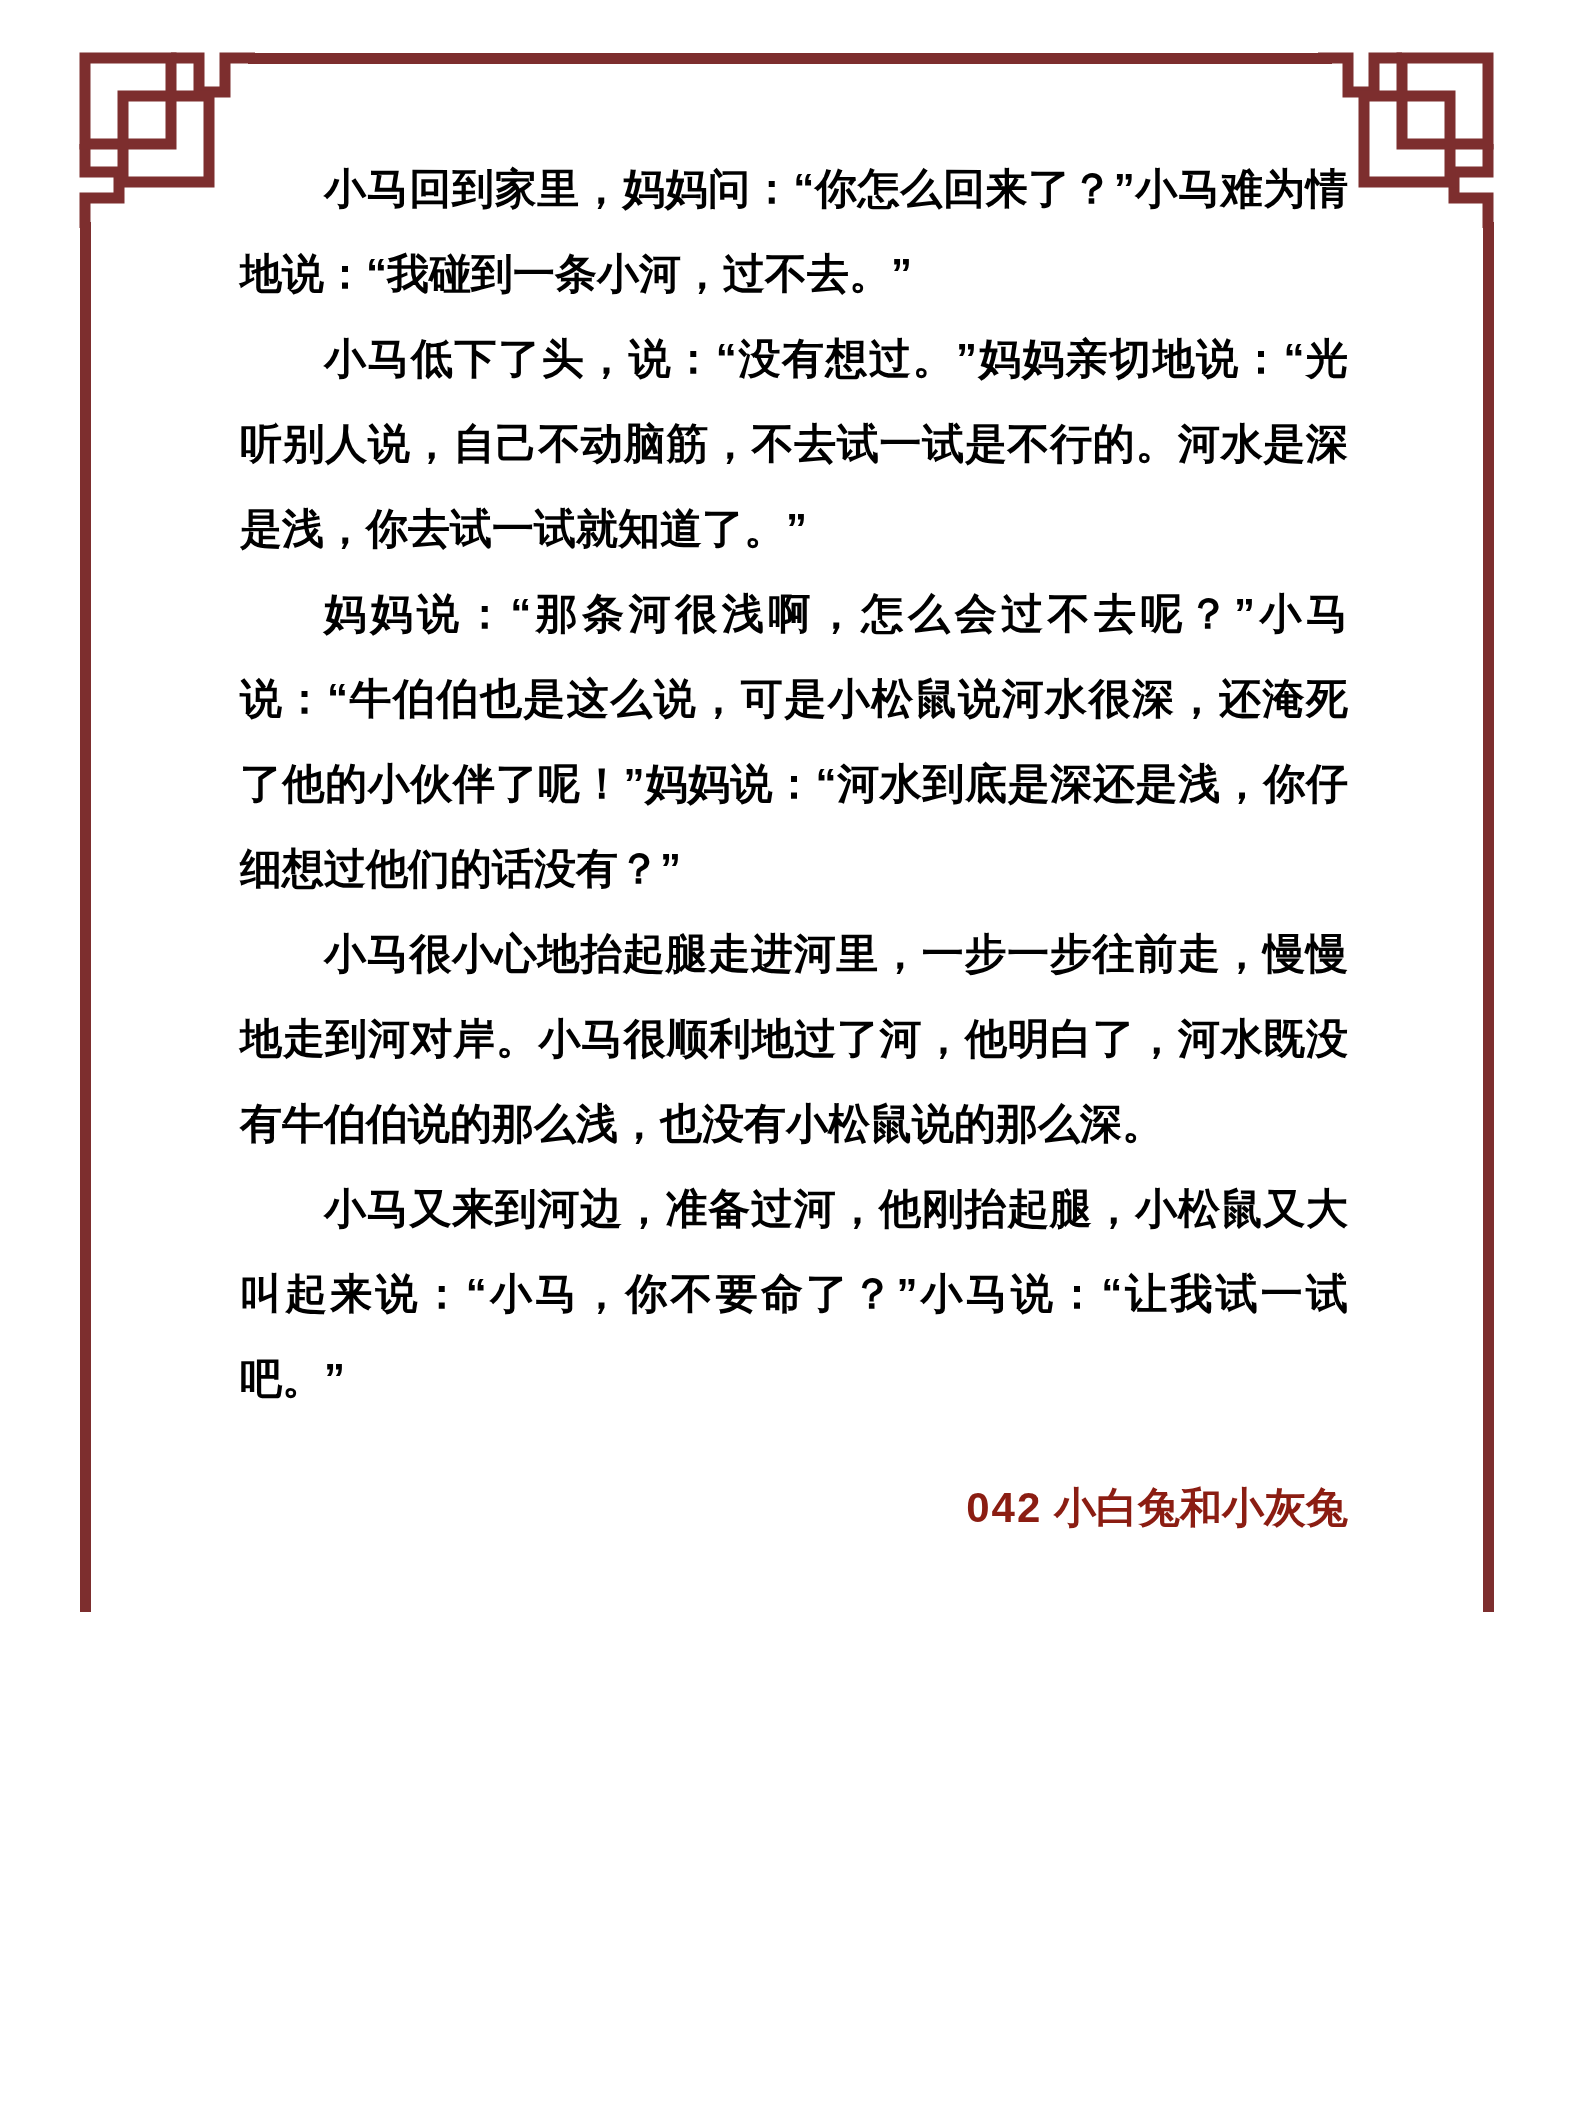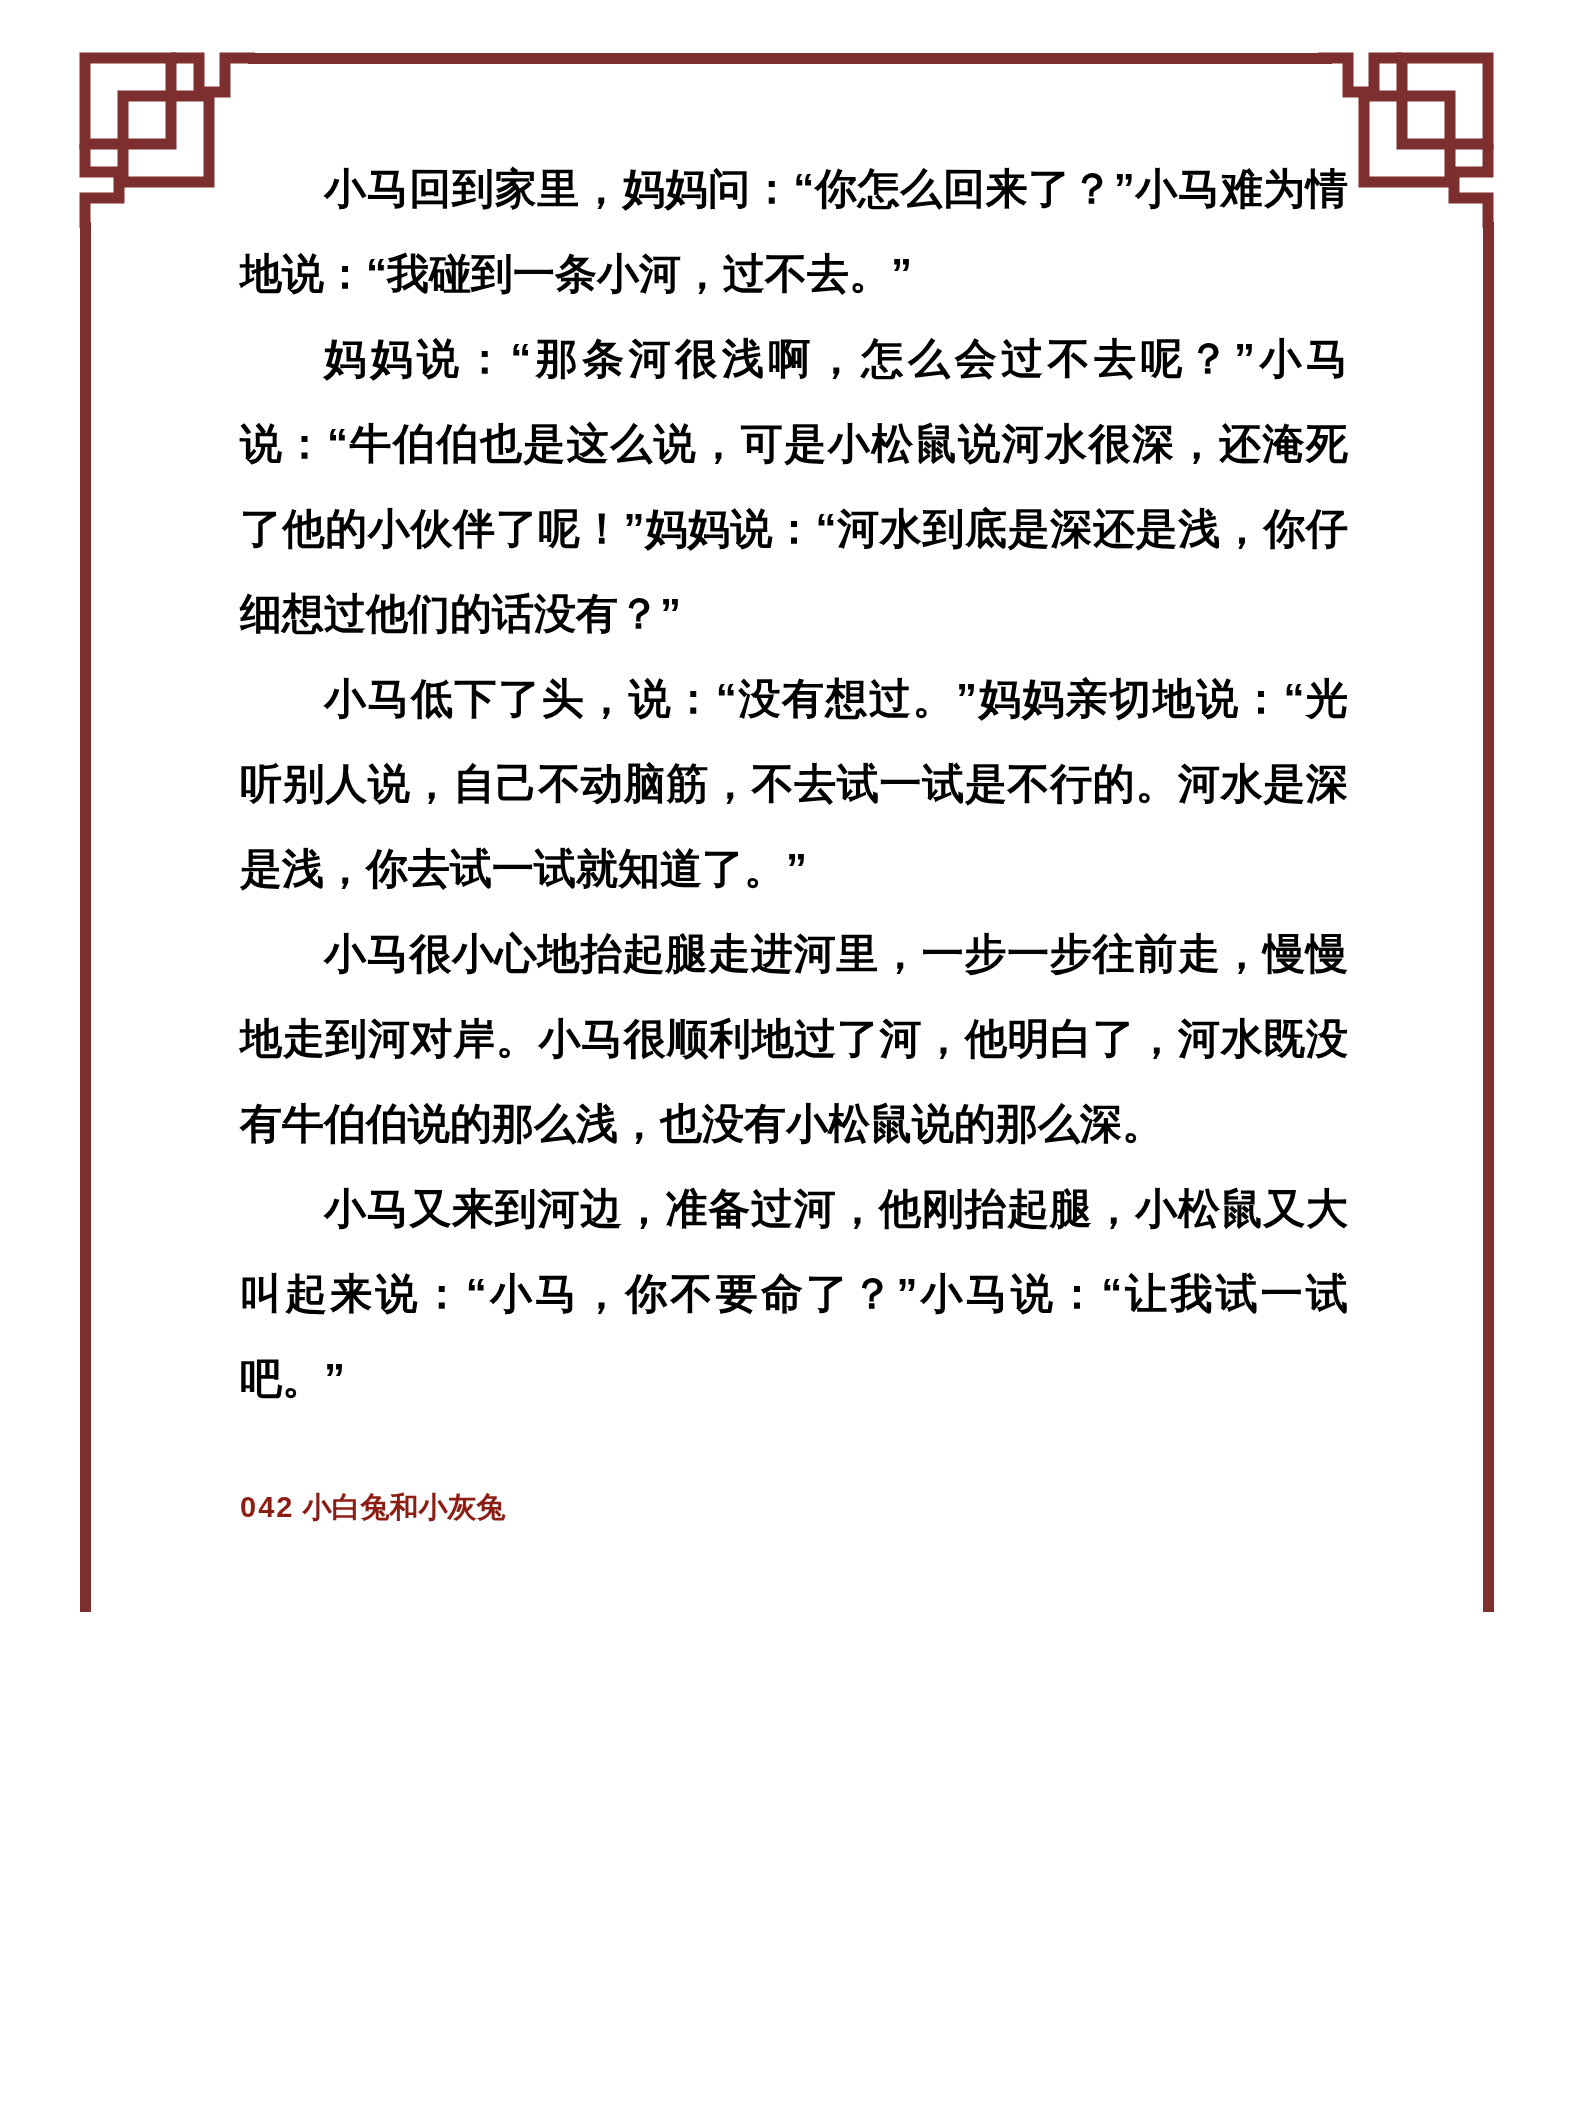--- a/index.html
+++ b/index.html
@@ -53,24 +53,24 @@
     margin: 0;
     padding: 0;
     text-indent: 2em;
   }
   .story p.no-indent {
     text-indent: 0;
   }
   .story h2.story-heading {
     margin: 44px 0 18px 0;
     padding: 0;
-    font-size: 29px;
+    font-size: 42px;
     font-weight: 700;
     line-height: 85px;
-    text-align: left;
+    text-align: right;
     color: #8b1d12;
   }
   .story h2.story-heading .num { letter-spacing: 2px; }
 </style>
 </head>
 <body>
 
 <div class="page">
 
   <div class="frame-bar top"></div>
@@ -106,22 +106,22 @@
     <svg viewBox="0 0 180 180" fill="none" stroke="#7d2e2e" stroke-width="11">
       <path d="M180 10 H150 V44 H124 V10 H96"></path>
       <path d="M10 180 V150 H44 V124 H10 V96"></path>
       <path d="M10 10 H96 V96 H10 Z"></path>
       <path d="M48 48 H134 V134 H48 Z"></path>
     </svg>
   </div>
 
   <div class="story">
     <p>小马回到家里，妈妈问：“你怎么回来了？”小马难为情地说：“我碰到一条小河，过不去。”</p>
+    <p>小马低下了头，说：“没有想过。”妈妈亲切地说：“光听别人说，自己不动脑筋，不去试一试是不行的。河水是深是浅，你去试一试就知道了。”</p>
     <p>妈妈说：“那条河很浅啊，怎么会过不去呢？”小马说：“牛伯伯也是这么说，可是小松鼠说河水很深，还淹死了他的小伙伴了呢！”妈妈说：“河水到底是深还是浅，你仔细想过他们的话没有？”</p>
-    <p>小马低下了头，说：“没有想过。”妈妈亲切地说：“光听别人说，自己不动脑筋，不去试一试是不行的。河水是深是浅，你去试一试就知道了。”</p>
     <p>小马很小心地抬起腿走进河里，一步一步往前走，慢慢地走到河对岸。小马很顺利地过了河，他明白了，河水既没有牛伯伯说的那么浅，也没有小松鼠说的那么深。</p>
     <p>小马又来到河边，准备过河，他刚抬起腿，小松鼠又大叫起来说：“小马，你不要命了？”小马说：“让我试一试吧。”</p>
 
     <h2 class="story-heading"><span class="num">042</span><span> </span><span>小白兔和小灰兔</span></h2>
 
   </div>
 
 </div>
 
 </body></html>

